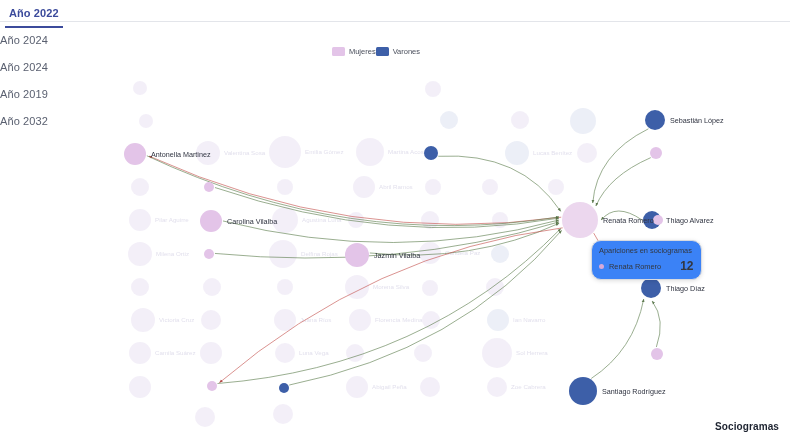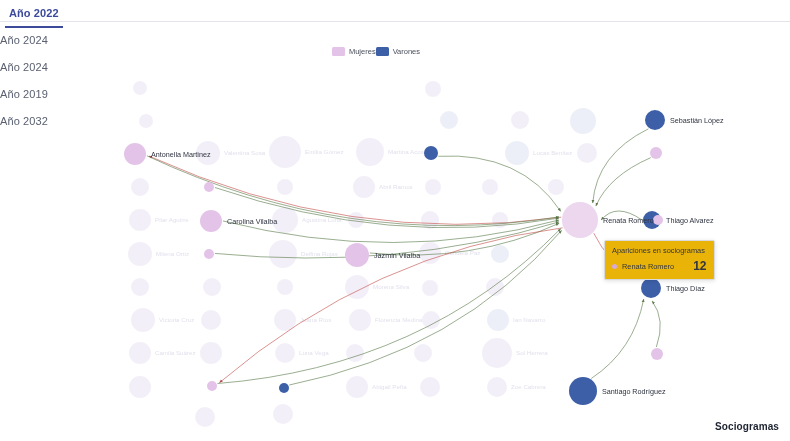--- a/index.html
+++ b/index.html
@@ -50,24 +50,24 @@
   .node-label{
     font-family:"Liberation Sans", sans-serif;
     font-size:7.2px;fill:#2f3340;
   }
   .ghost-label{
     font-family:"Liberation Sans", sans-serif;
     font-size:6.2px;fill:#c9c5dd;opacity:.55;
   }
   
   .tooltip{
-    position:absolute;left:604px;top:240px;
-    background:#eab308;
+    position:absolute;left:591px;top:240px;
+    background:#3b82f6;
     border:1px solid #d8dae0;
-    border-radius:2px;
+    border-radius:10px;
     box-shadow:0 1px 4px rgba(0,0,0,.13);
     padding:5px 7px 6px 7px;
     min-width:88px;
   }
   .tooltip-title{font-size:7.4px;color:#33373f;margin-bottom:4px;white-space:nowrap;}
   .tooltip-row{display:flex;align-items:center;gap:5px;white-space:nowrap;}
   .tooltip-dot{width:5px;height:5px;border-radius:50%;background:#d8a9d8;flex:none;}
   .tooltip-name{font-size:7.4px;color:#33373f;}
   .tooltip-value{font-size:12px;color:#33373f;font-weight:bold;margin-left:auto;padding-left:14px;}
   

